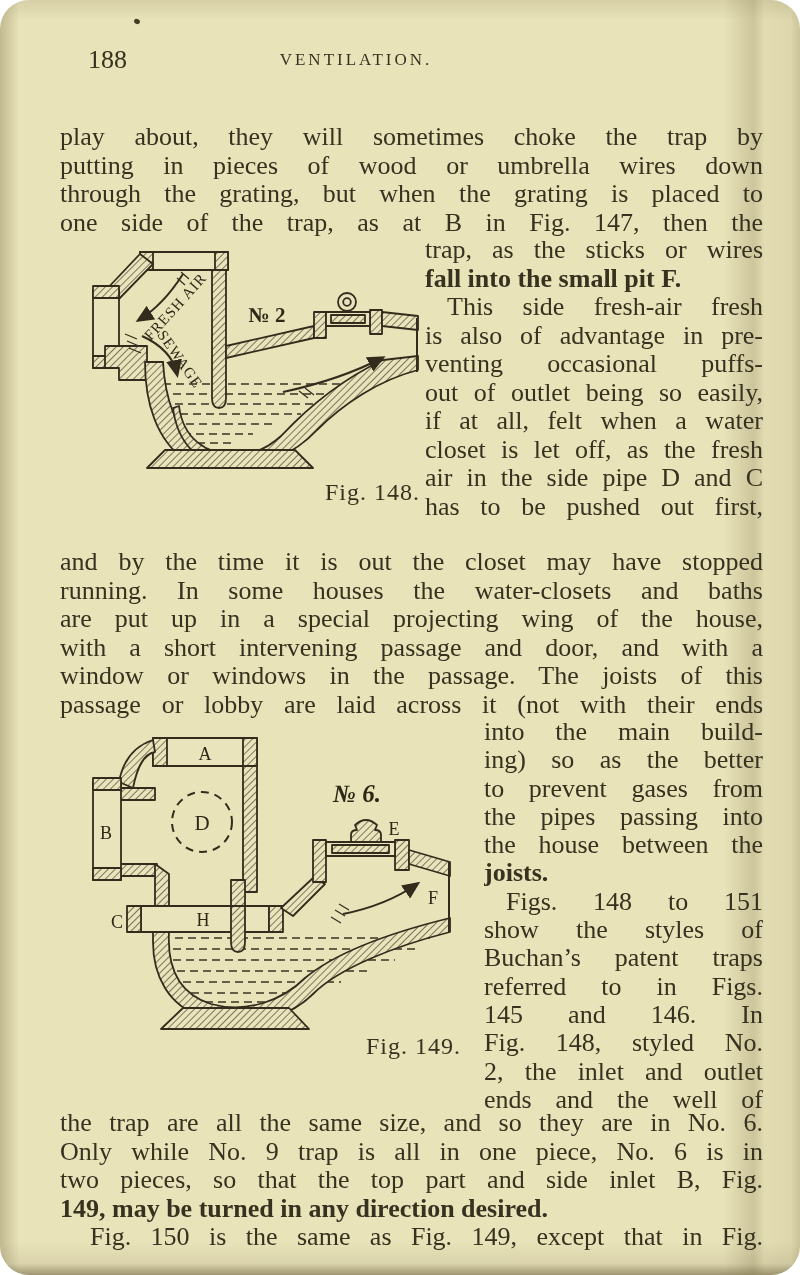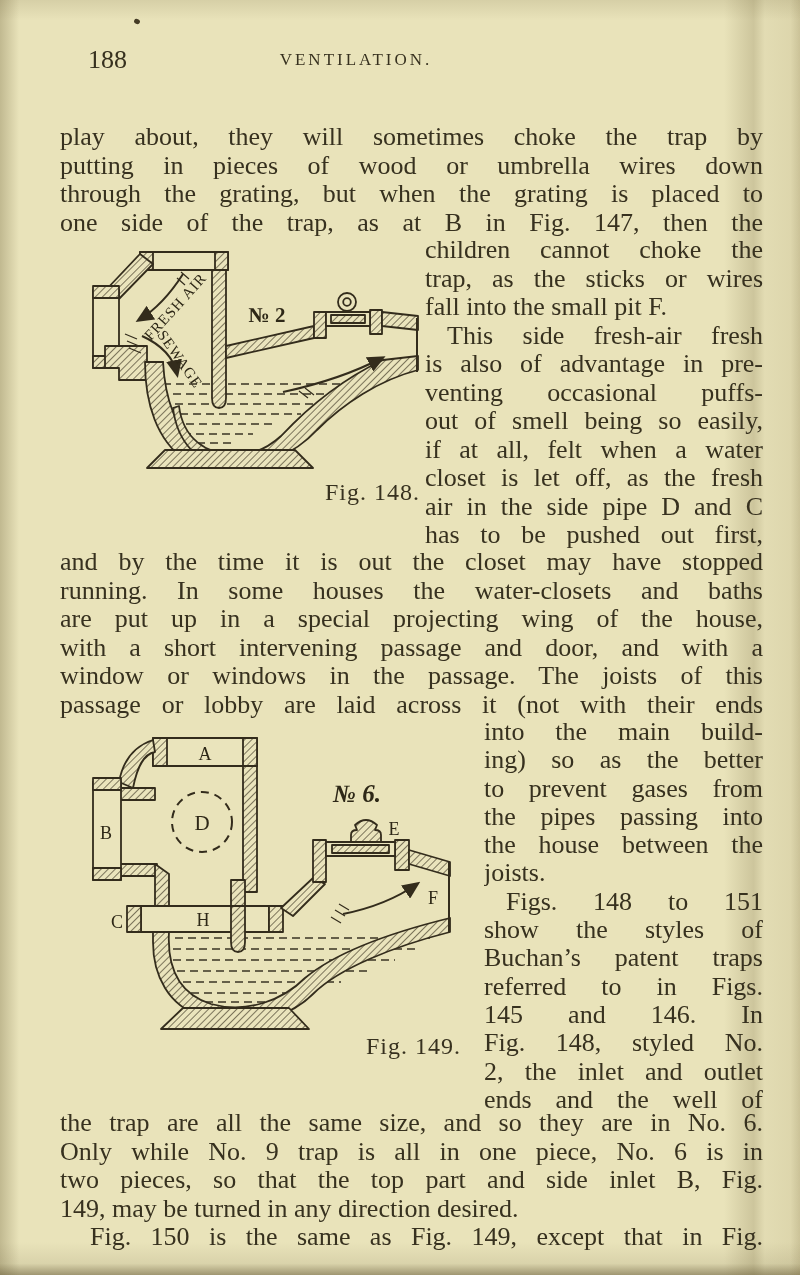--- a/index.html
+++ b/index.html
@@ -8,33 +8,34 @@
     position:relative;width:800px;height:1275px;
     background:
       linear-gradient(90deg, rgba(100,88,48,.30) 0%, rgba(100,88,48,0) 2.4%),
       linear-gradient(270deg, rgba(120,104,58,.16) 0%, rgba(120,104,58,0) 1.2%),
       linear-gradient(90deg, rgba(0,0,0,0) 90.5%, rgba(105,92,50,.22) 94.2%, rgba(105,92,50,.05) 95.6%, rgba(125,110,62,.13) 100%),
       linear-gradient(180deg, rgba(100,88,48,.14) 0%, rgba(100,88,48,0) 1.6%),
       linear-gradient(0deg, rgba(78,66,34,.48) 0%, rgba(78,66,34,.10) 0.9%, rgba(78,66,34,0) 2.6%),
       #e9e3ba;
     font-family:"Liberation Serif","DejaVu Serif",serif;
     color:#37311f;
+    border-radius:29px;
   }
   .pagenum{position:absolute;left:88px;top:45px;font-size:26px;}
   .runhead{position:absolute;left:0;top:50px;width:712px;text-align:center;
     font-size:17px;letter-spacing:3px;}
   .speck{position:absolute;left:134px;top:19px;width:6px;height:5px;border-radius:50%;
     background:#453c26;transform:rotate(25deg);}
   .block{position:absolute;font-size:26px;margin-top:20px;}
   .block > div{
     height:28.55px;line-height:28.55px;overflow:hidden;
     text-align:justify;text-align-last:justify;text-justify:inter-word;
     white-space:nowrap;
   }
-  .block > div.el{text-align:right;text-align-last:left;}
+  .block > div.el{text-align:right;text-align-last:left;font-weight:bold;}
   .block > div.ind{padding-left:22px;}
   .p1{left:60px;top:103px;width:703px;}
   .colA{left:425px;top:216px;width:338px;}
   .p2{left:60px;top:528px;width:703px;}
   .colB{left:484px;top:698px;width:279px;}
   .colB > div{height:28.3px;line-height:28.3px;}
   .p3{left:60px;top:1089px;width:703px;}
   .fig{position:absolute;}
   .fig148{left:85px;top:250px;width:335px;}
   .fig149{left:85px;top:736px;width:376px;}
@@ -122,27 +123,26 @@
       </g>
 
       <text class="ftxt" transform="translate(94,60) rotate(-48)" text-anchor="middle" font-size="15" letter-spacing="1">FRESH AIR</text>
       <text class="ftxt" transform="translate(91,112) rotate(55)" text-anchor="middle" font-size="15" letter-spacing="1">SEWAGE</text>
       <text class="ftxt" x="182" y="72" text-anchor="middle" font-size="21" font-weight="bold">№ 2</text>
     </svg>
     <div class="figcap">Fig. 148.</div>
   </div>
 
   <div class="block colA">
-    <div>children cannot choke the</div>
     <div>trap, as the sticks or wires</div>
     <div class="el">fall into the small pit F.</div>
     <div class="ind">This side fresh-air fresh</div>
     <div>is also of advantage in pre-</div>
     <div>venting occasional puffs-</div>
-    <div>out of smell being so easily,</div>
+    <div>out of outlet being so easily,</div>
     <div>if at all, felt when a water</div>
     <div>closet is let off, as the fresh</div>
     <div>air in the side pipe D and C</div>
     <div>has to be pushed out first,</div>
   </div>
 
   <div class="block p2">
     <div>and by the time it is out the closet may have stopped</div>
     <div>running. In some houses the water-closets and baths</div>
     <div>are put up in a special projecting wing of the house,</div>

